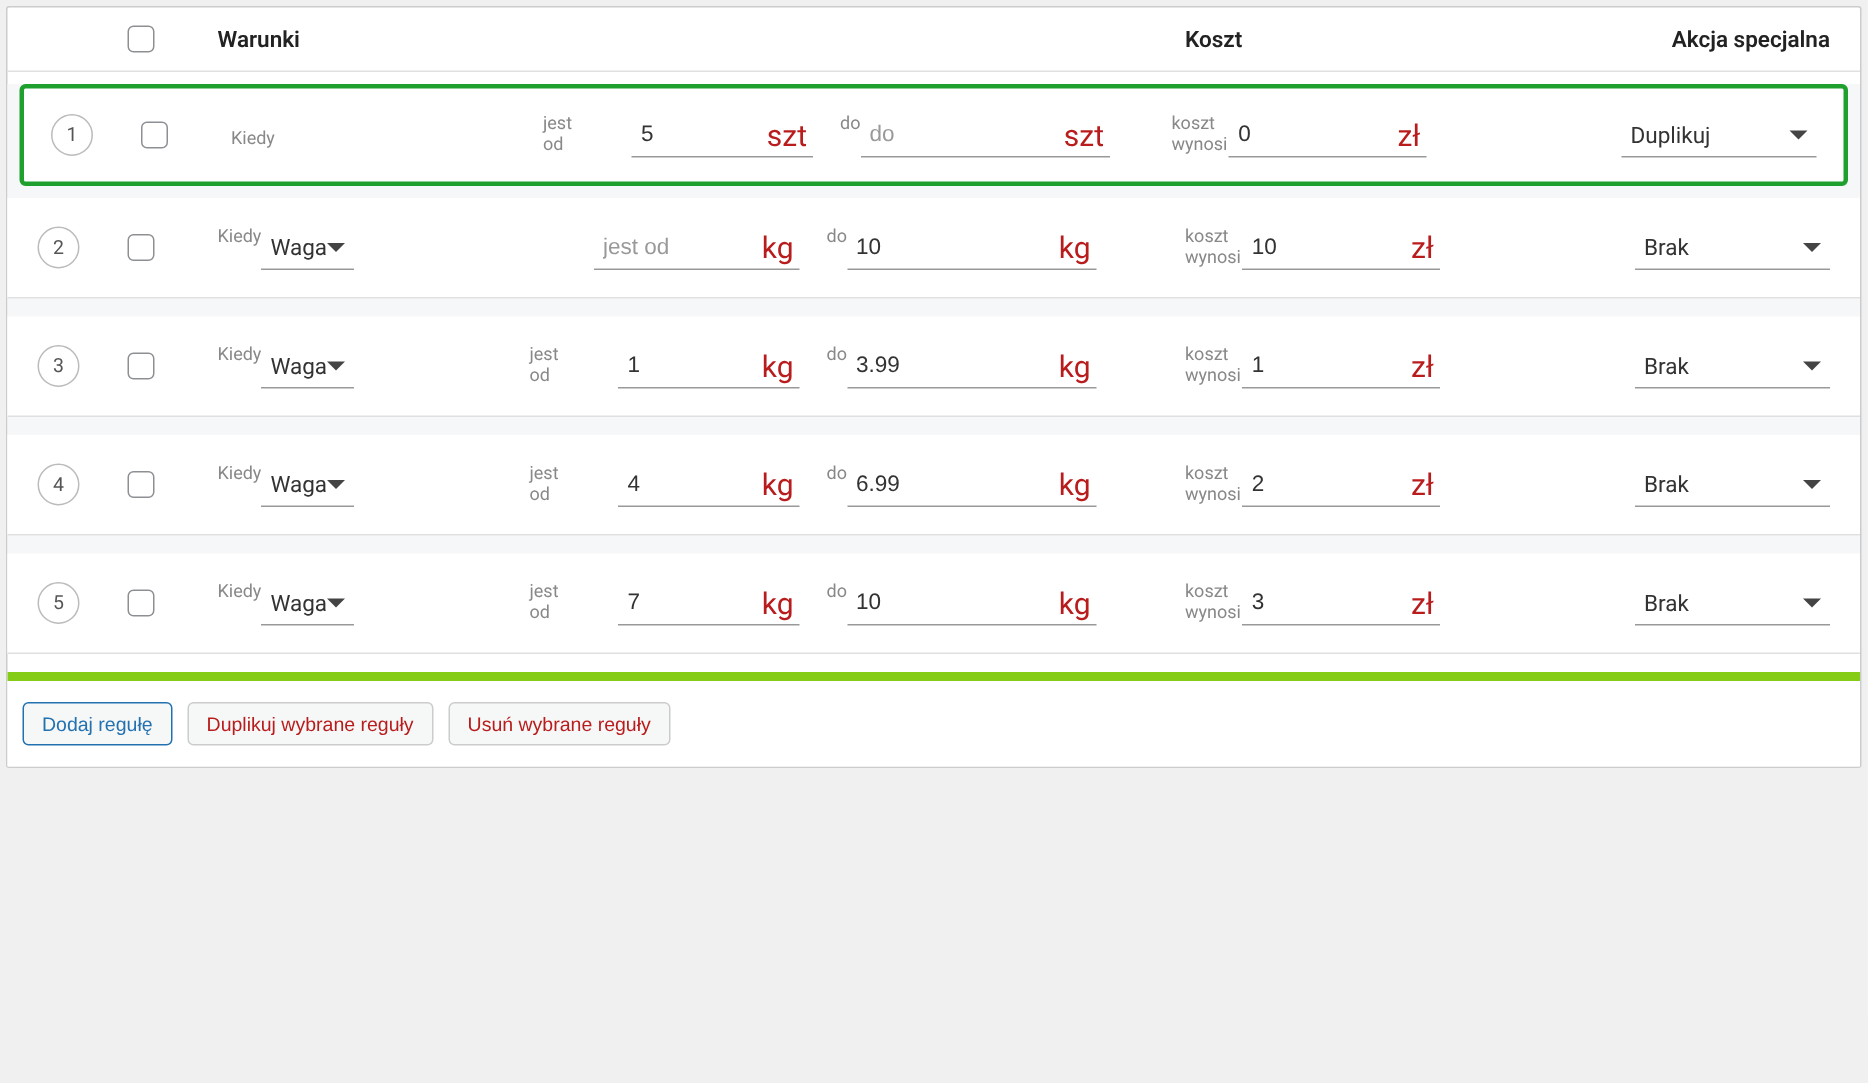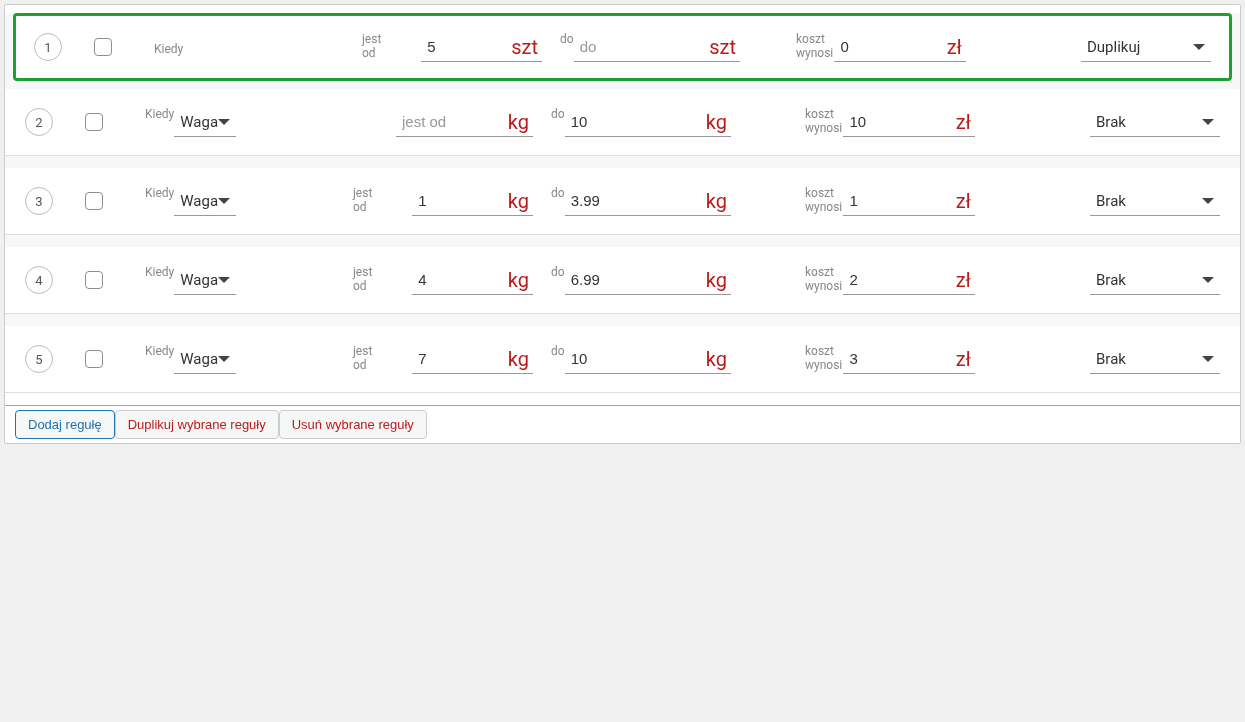--- a/index.html
+++ b/index.html
@@ -65,21 +65,20 @@
     cursor: pointer;
   }
   .conditions {
     display: flex;
     gap: 18px;
     align-items: flex-end;
   }
   .cost-col {
     display: flex;
     align-items: center;
-    margin-left: 15px;
   }
   .field {
     display: flex;
     min-width: 0;
   }
   .field-label {
     font-size: 12px;
     color: #888;
     margin-bottom: 6px;
     height: 14px;
@@ -133,23 +132,24 @@
   .w-from { width: 180px; gap: 40px; }
   .w-to   { width: 180px; }
   .w-cost { width: 170px; }
   .w-action { width: 130px; margin-left: auto; }
   .action-col {
     display: flex;
     justify-content: flex-end;
     align-items: center;
   }
   .footer {
-    padding: 4px 10px;
-    display: flex;
-    border-top: 1px solid #84cc16;
+    padding: 14px 10px;
+    display: flex;
+    gap: 10px;
+    border-top: 6px solid #84cc16;
     background: #fff;
   }
   .btn {
     padding: 6px 12px;
     font-size: 13px;
     border-radius: 4px;
     cursor: pointer;
     background: #f6f7f7;
     border: 1px solid #ccc;
     color: #b91c1c;
@@ -158,20 +158,29 @@
     border: 1px solid #2271b1;
     color: #2271b1;
     background: #f6f7f7;
   }
 </style>
 </head>
 <body>
 
 <div class="panel">
 
+  <div class="header">
+    <div></div>
+    <div class="checkbox-cell">
+      <div class="checkbox"></div>
+    </div>
+    <div>Warunki</div>
+    <div>Koszt</div>
+    <div style="text-align:right;">Akcja specjalna</div>
+  </div>
 
   <div class="rules-wrap" id="rules">
       <div class="rule-row highlight">
         <div>
           <div class="rownum">1</div>
         </div>
         <div>
           <div class="checkbox"></div>
         </div>
         <div class="conditions">

